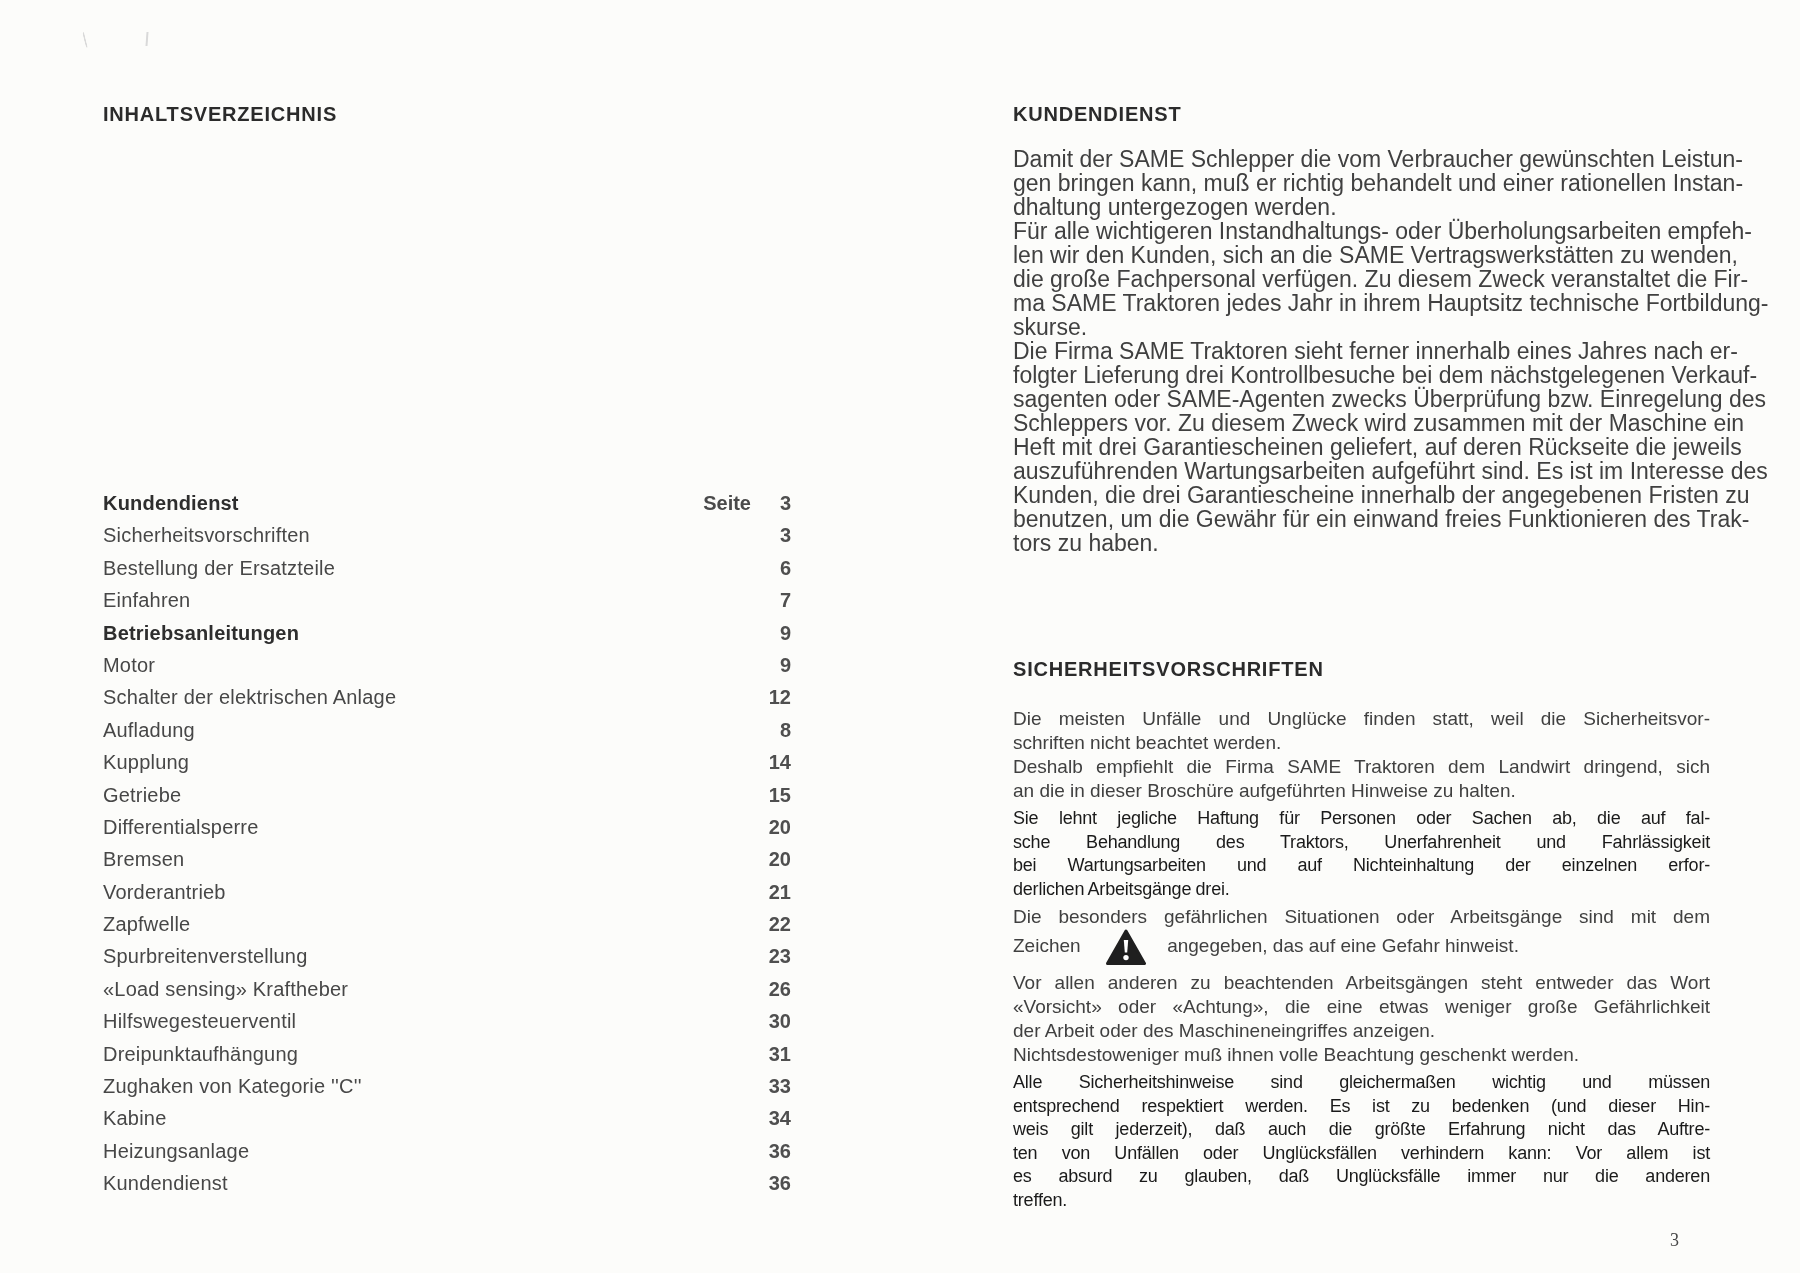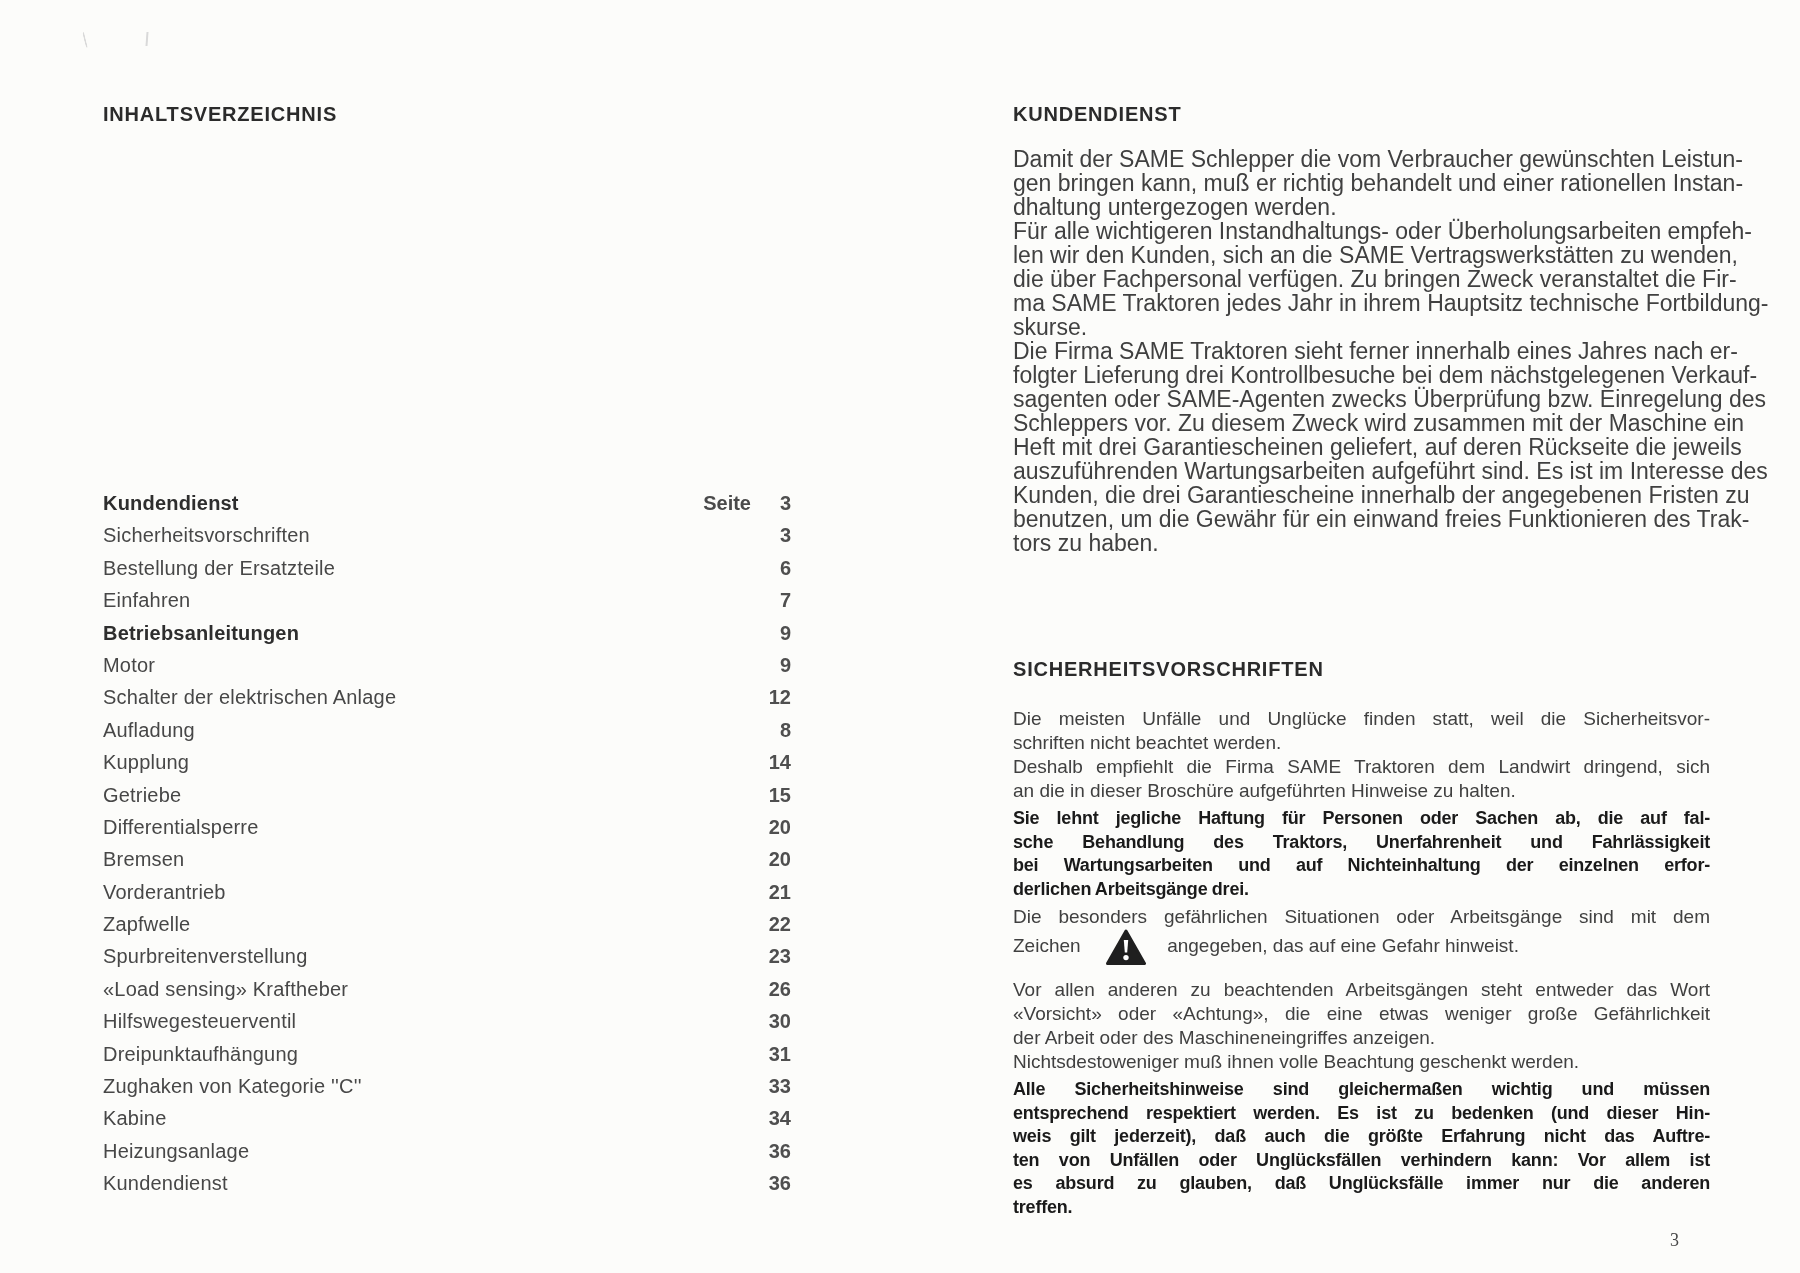--- a/index.html
+++ b/index.html
@@ -22,22 +22,22 @@
   .toc-row.bold .toc-label{font-weight:bold;color:#2e2e2e;}
   .toc-right{margin-left:auto;display:flex;align-items:baseline;font-weight:bold;}
   .toc-seite{color:#4a4a4a;margin-right:0;}
   .toc-page{width:40px;text-align:right;color:#4f4f4f;}
   
   .body{width:697px;color:#404040;}
   #body1{line-height:24px;font-size:23px;}
   #body2{line-height:24px;font-size:19px;}
   .para{margin:0;}
   .para + .para{margin-top:4px;}
-  .para.gap{margin-top:12px;}
-  .para.bold{font-weight:bold;color:#1a1a1a;font-size:18px;line-height:23.5px;letter-spacing:-0.2px;word-spacing:-0.5px;}
+  .para.gap{margin-top:5px;}
+  .para.bold{font-weight:normal;color:#1a1a1a;font-size:18px;line-height:23.5px;letter-spacing:-0.2px;word-spacing:-0.5px;}
   .ln{white-space:nowrap;text-align:justify;text-align-last:justify;overflow:visible;}
   .ln.rag{text-align-last:left;}
   .icon-line svg{vertical-align:-14px;margin:0 16px 0 20px;}
   
   #folio{left:1670px;top:1230px;font-family:"Liberation Serif", serif;font-size:18px;color:#474747;}
   
   .scan-mark{position:absolute;border-left:2px solid #d9d9d9;}
   #mark1{left:84px;top:32px;height:16px;border-radius:60% 0 0 60%;transform:rotate(-14deg);}
   #mark2{left:146px;top:32px;height:14px;transform:rotate(4deg);}
 </style>
@@ -231,21 +231,21 @@
 
   <div class="abs hd" style="left:1013px;top:103px;">KUNDENDIENST</div>
 
   <div class="abs body" id="body1" style="left:1013px;top:147px;">
       <div class="para">
         <div class="ln">Damit der SAME Schlepper die vom Verbraucher gewünschten Leistun-</div>
         <div class="ln">gen bringen kann, muß er richtig behandelt und einer rationellen Instan-</div>
         <div class="ln rag">dhaltung untergezogen werden.</div>
         <div class="ln">Für alle wichtigeren Instandhaltungs- oder Überholungsarbeiten empfeh-</div>
         <div class="ln">len wir den Kunden, sich an die SAME Vertragswerkstätten zu wenden,</div>
-        <div class="ln">die über Fachpersonal verfügen. Zu bringen Zweck veranstaltet die Fir-</div>
+        <div class="ln">die große Fachpersonal verfügen. Zu diesem Zweck veranstaltet die Fir-</div>
         <div class="ln">ma SAME Traktoren jedes Jahr in ihrem Hauptsitz technische Fortbildung-</div>
         <div class="ln rag">skurse.</div>
         <div class="ln">Die Firma SAME Traktoren sieht ferner innerhalb eines Jahres nach er-</div>
         <div class="ln">folgter Lieferung drei Kontrollbesuche bei dem nächstgelegenen Verkauf-</div>
         <div class="ln">sagenten oder SAME-Agenten zwecks Überprüfung bzw. Einregelung des</div>
         <div class="ln">Schleppers vor. Zu diesem Zweck wird zusammen mit der Maschine ein</div>
         <div class="ln">Heft mit drei Garantiescheinen geliefert, auf deren Rückseite die jeweils</div>
         <div class="ln">auszuführenden Wartungsarbeiten aufgeführt sind. Es ist im Interesse des</div>
         <div class="ln">Kunden, die drei Garantiescheine innerhalb der angegebenen Fristen zu</div>
         <div class="ln">benutzen, um die Gewähr für ein einwand freies Funktionieren des Trak-</div>

